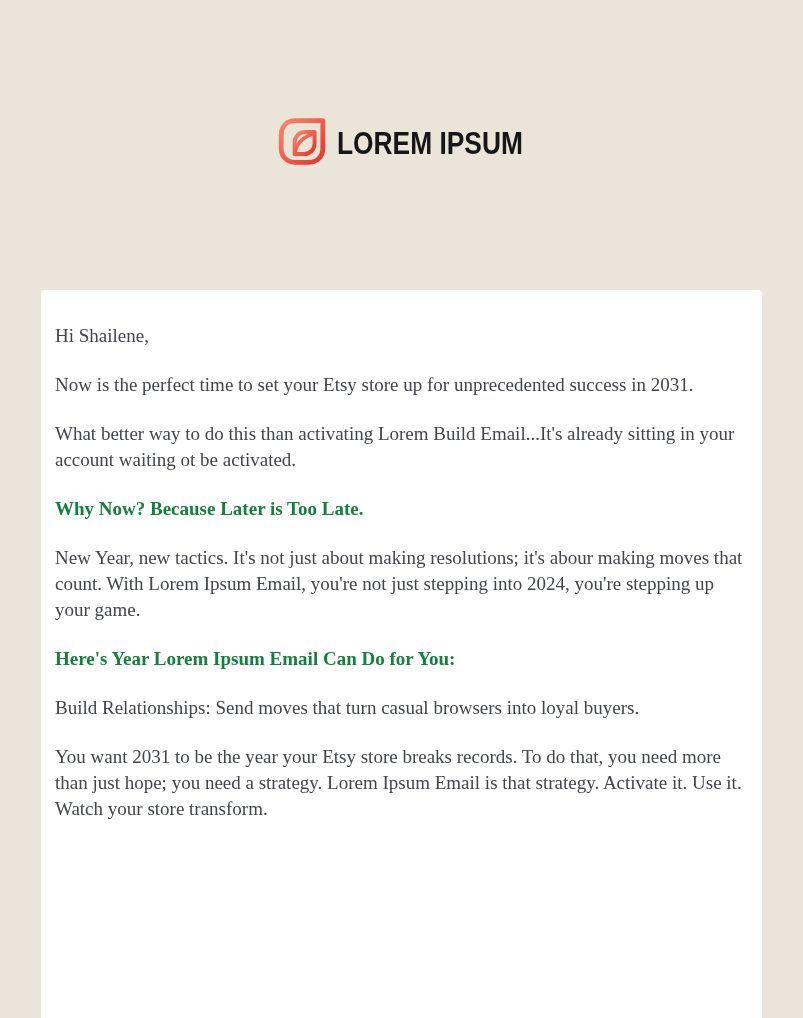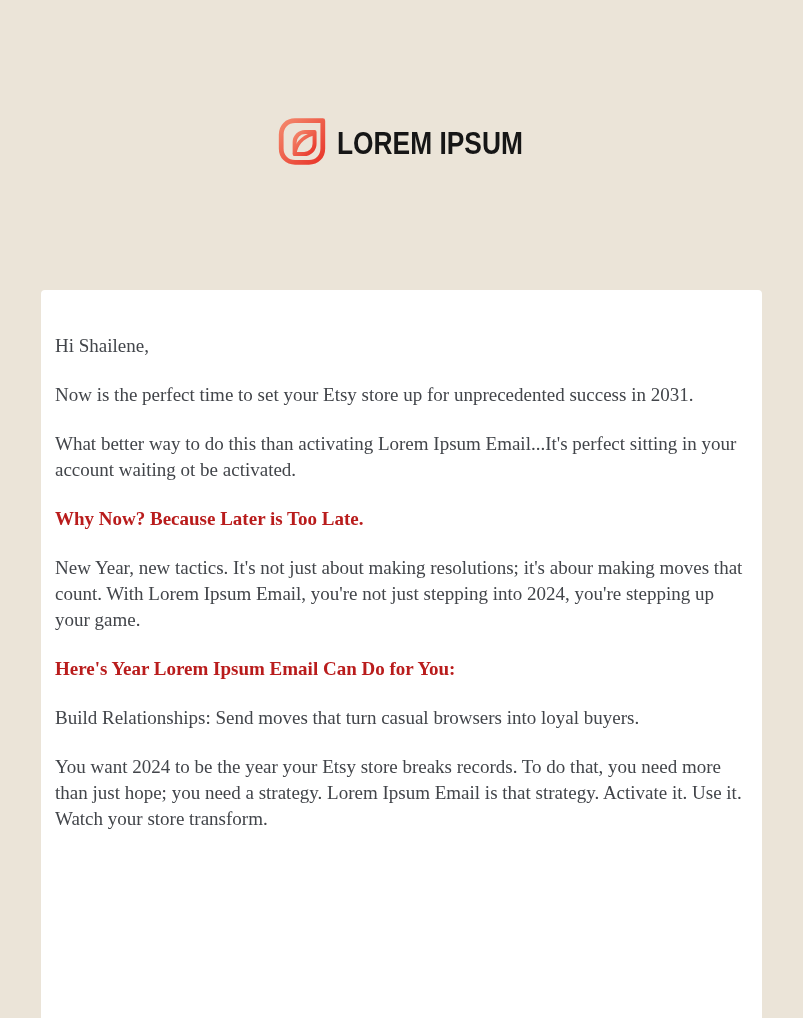--- a/index.html
+++ b/index.html
@@ -45,27 +45,27 @@
     width: 721px;
     min-height: 733px;              
     background: #ffffff;
     border-radius: 4px 4px 0 0;
     padding: 25px 14px 30px 14px;
   }
   .email-card p,
   .email-card h3 {
     font-size: 19px;
     line-height: 26px;
-    margin: 18px 0 23px 0;
+    margin: 8px 0 23px 0;
     color: #42454a;
     font-weight: 400;
   }
   .email-card h3 {
     font-weight: 700;
-    color: #b91c1c;
+    color: #15803d;
     font-size: 19px;
   }
 </style>
 </head>
 <body>
 
 <div class="page">
 
   <header class="logo-bar">
     <span>
@@ -83,21 +83,21 @@
 
         <path d="M21.5 45.5 C23 35 29.5 26.5 42 22.5" fill="none" stroke="url(#lg)" stroke-width="4.2" stroke-linecap="round"></path>
       </svg>
     </span>
     <span class="logo-text">LOREM IPSUM</span>
   </header>
 
   <main class="email-card">
     <p>Hi Shailene,</p>
     <p>Now is the perfect time to set your Etsy store up for unprecedented success in 2031.</p>
-    <p>What better way to do this than activating Lorem Ipsum Email...It's perfect sitting in your account waiting ot be activated.</p>
+    <p>What better way to do this than activating Lorem Build Email...It's already sitting in your account waiting ot be activated.</p>
     <h3>Why Now? Because Later is Too Late.</h3>
     <p>New Year, new tactics. It's not just about making resolutions; it's abour making moves that count. With Lorem Ipsum Email, you're not just stepping into 2024, you're stepping up your game.</p>
     <h3>Here's Year Lorem Ipsum Email Can Do for You:</h3>
     <p>Build Relationships: Send moves that turn casual browsers into loyal buyers.</p>
-    <p>You want 2024 to be the year your Etsy store breaks records. To do that, you need more than just hope; you need a strategy. Lorem Ipsum Email is that strategy. Activate it. Use it. Watch your store transform.</p>
+    <p>You want 2031 to be the year your Etsy store breaks records. To do that, you need more than just hope; you need a strategy. Lorem Ipsum Email is that strategy. Activate it. Use it. Watch your store transform.</p>
   </main>
 
 </div>
 
 </body></html>

